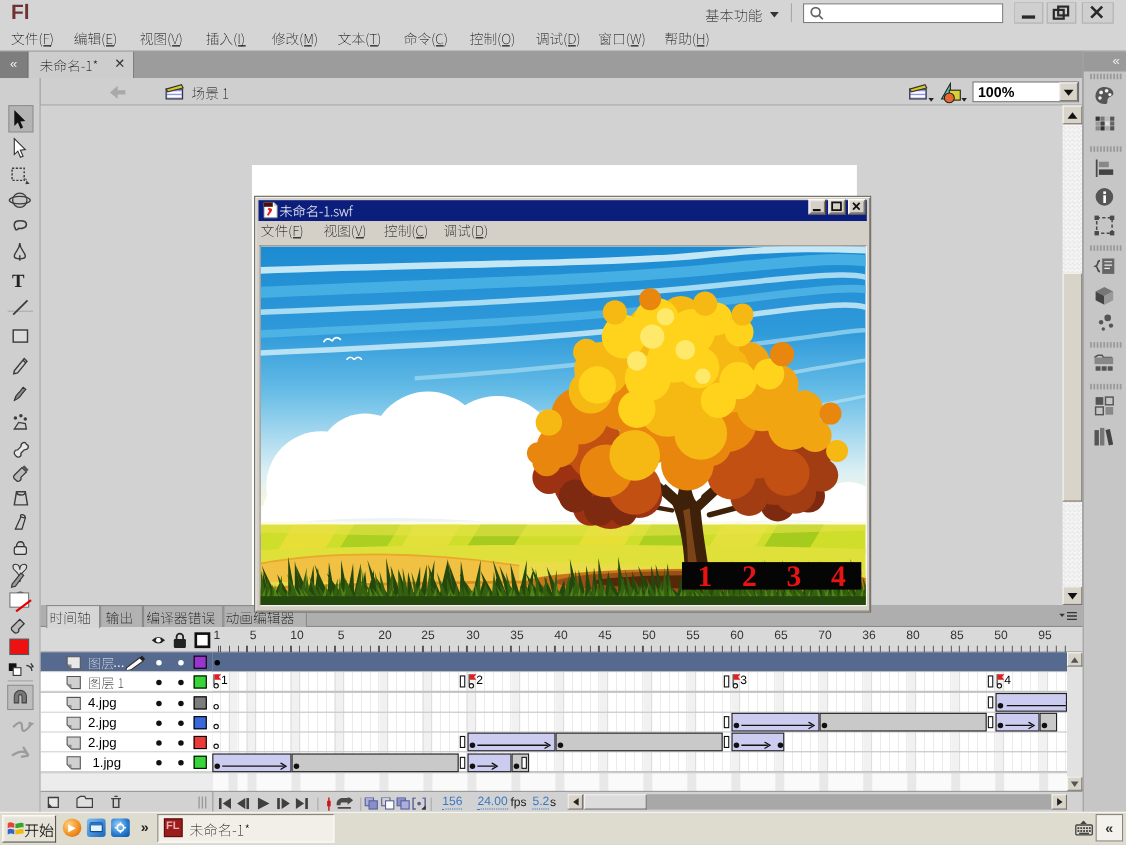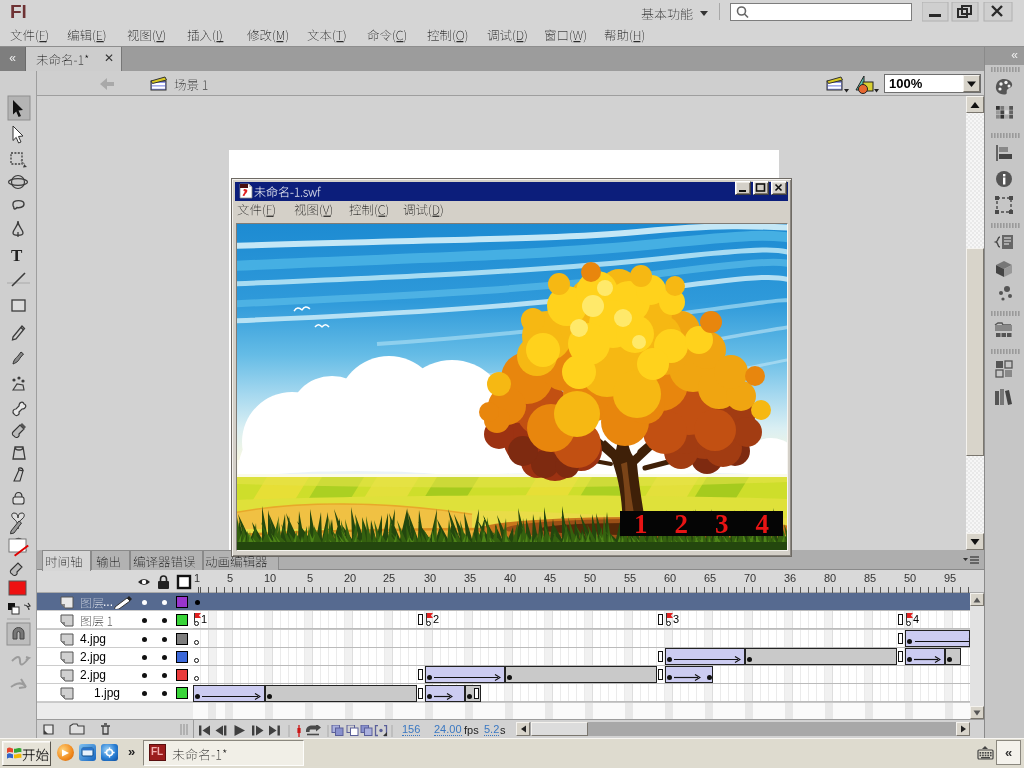--- a/index.html
+++ b/index.html
@@ -442,21 +442,21 @@
 <div class="abs" style="left:43px;top:118px;font-size:12px">2.jpg</div>
 <div class="tlrow" style="top:134px;background:#fff"></div>
 <div class="frrow" id="fr5" style="top:134px;"></div>
 <svg class="abs" style="left:23px;top:137px" width="14" height="13">
       <path d="M1,1 L13,1 L13,12 L5,12 L1,8 Z" fill="#d0d0d0" stroke="#555" stroke-width="1"></path>
       <path d="M1,8 L5,8 L5,12 Z" fill="#888"></path>
     </svg>
 <div class="dot" style="left:105px;top:141px;background:#111"></div>
 <div class="dot" style="left:125px;top:141px;background:#111"></div>
 <div class="sw" style="left:139px;top:137px;background:#39d439"></div>
-<div class="abs" style="left:57px;top:136px;font-size:12px">1.jpg</div>
+<div class="abs" style="left:47px;top:136px;font-size:12px">1.jpg</div>
 <div class="abs" style="left:66px;top:45px;color:#fff;font-size:12px">...</div>
 <svg class="abs" style="left:76px;top:46px" width="22" height="13">
       <path d="M2,11 L14,2 l3,3 L6,13 l-4.5,0.8 z" fill="#fff" stroke="#333" stroke-width="1"></path>
       <path d="M14,2 l3,3 l2,-2 l-3,-3 z" fill="#222"></path>
     </svg>
 </div>
 <div class="kdot" style="left:195px;top:600px;background:#000"></div>
 <svg class="abs" style="left:193px;top:612px" width="10" height="16">
     <line x1="1.5" y1="1" x2="1.5" y2="10" stroke="#333" stroke-width="1"></line>
     <path d="M2,1 l6,0 l-2,2.5 l2,2.5 l-6,0 z" fill="#e02020"></path>

